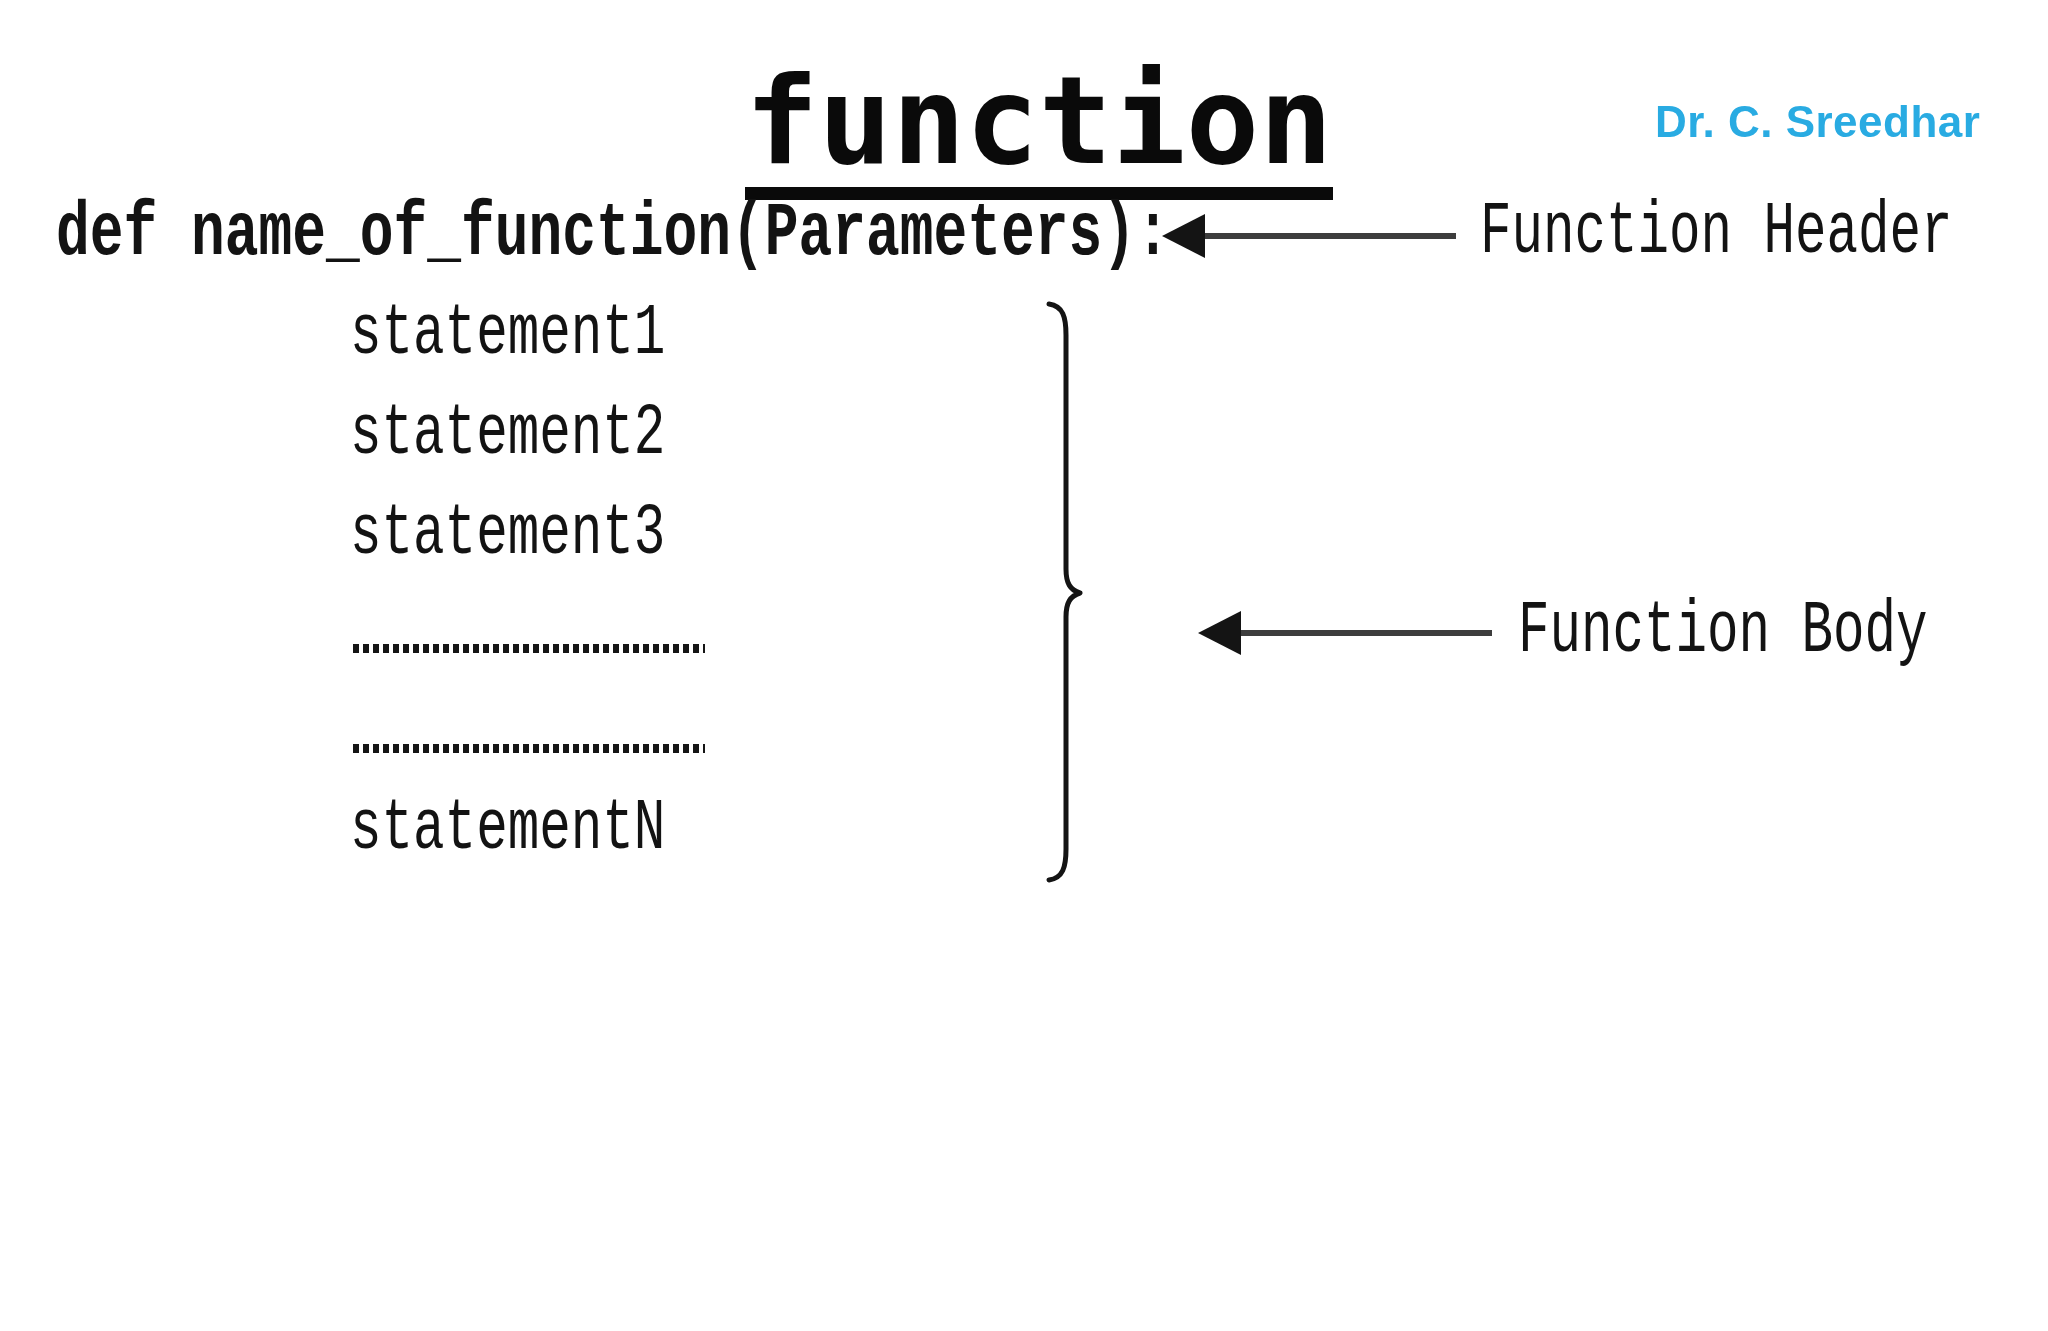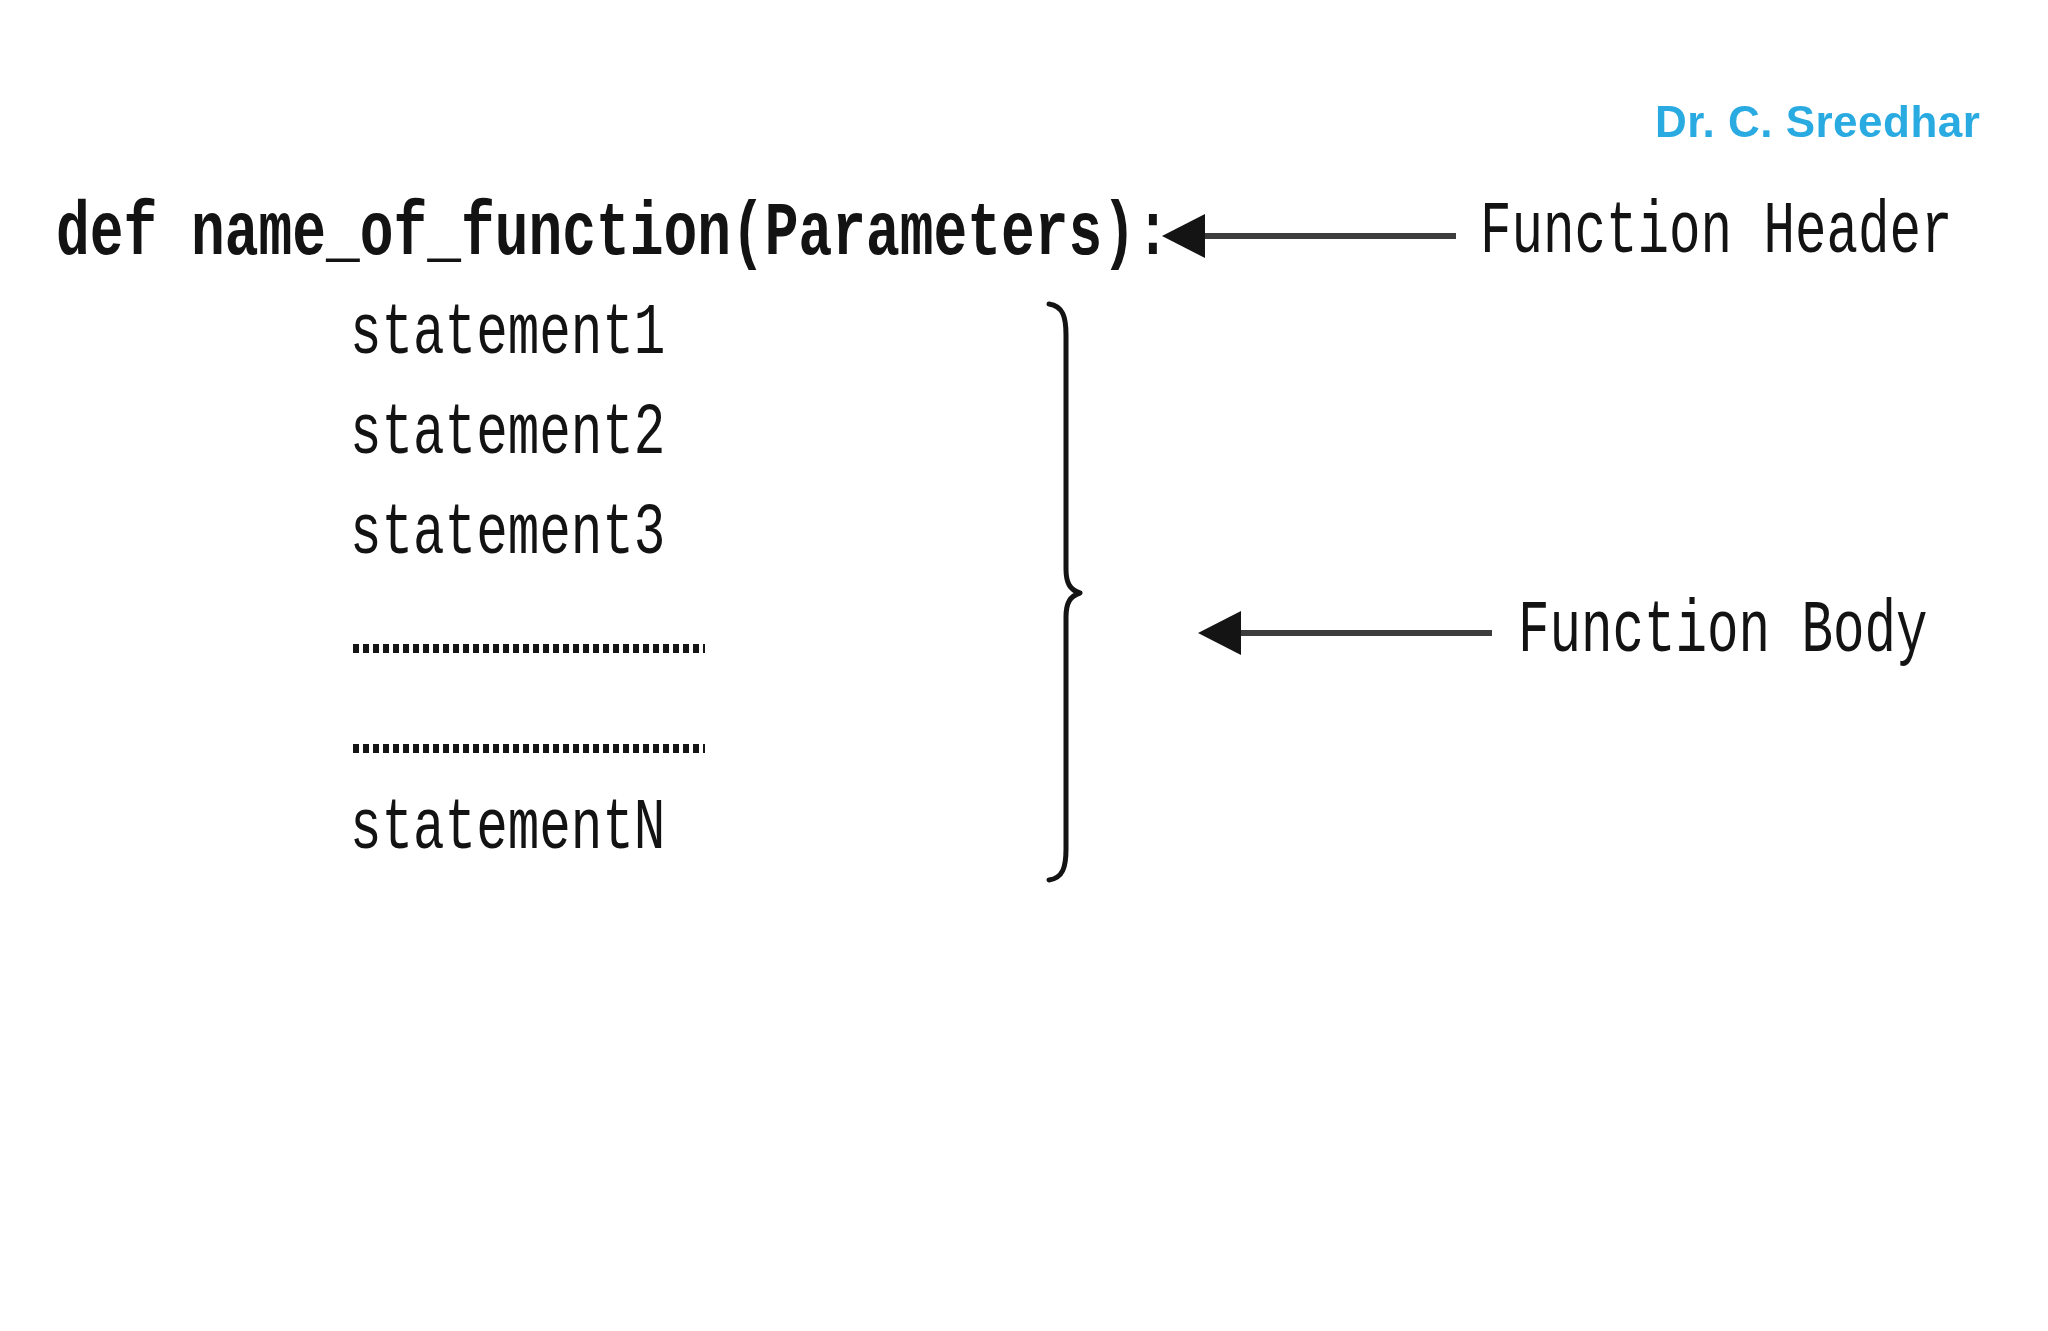--- a/index.html
+++ b/index.html
@@ -81,20 +81,21 @@
   #label-header{left:1480px;top:195px;}
   #label-body{left:1518px;top:594px;}
 
   svg{display:block;}
 </style>
 </head>
 <body>
 
 <div id="canvas">
 
+  <div id="title" class="abs">function</div>
 
   <div id="author" class="abs" style="color:#29abe2;text-align:right;">Dr. C. Sreedhar</div>
 
   <div id="def-line" class="abs code">def name_of_function(Parameters):</div>
 
   <div id="statement-1" class="abs code statement">statement1</div>
   <div id="statement-2" class="abs code statement">statement2</div>
   <div id="statement-3" class="abs code statement">statement3</div>
 
   <div id="dots-1" class="abs dotted-line"></div>

